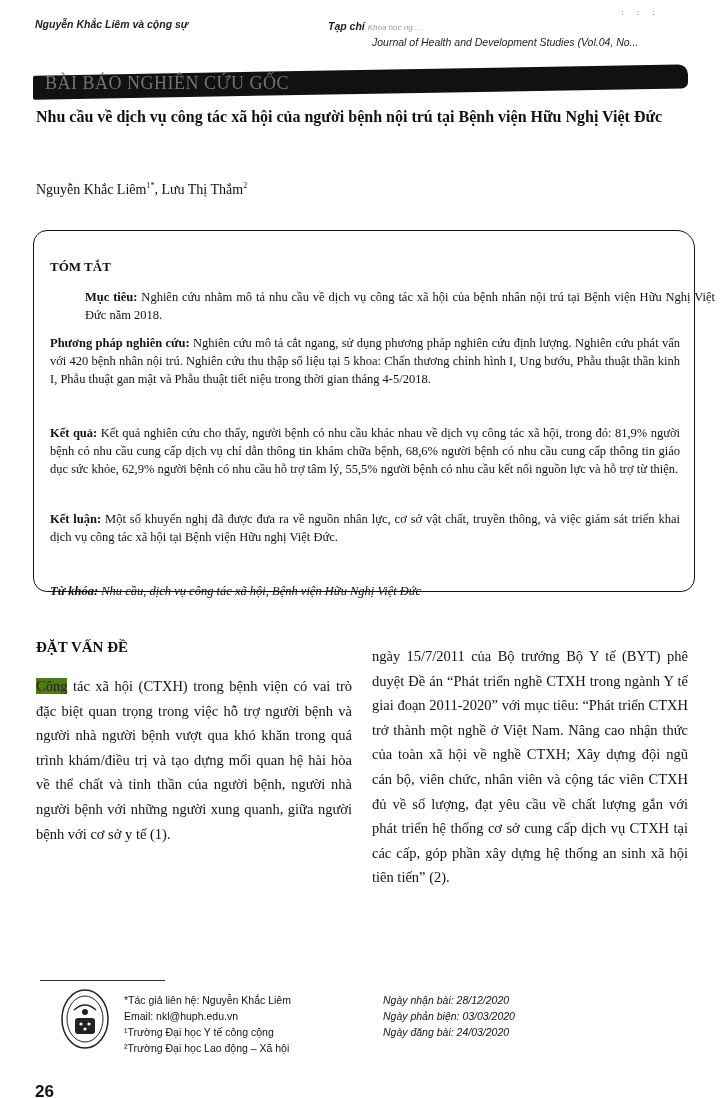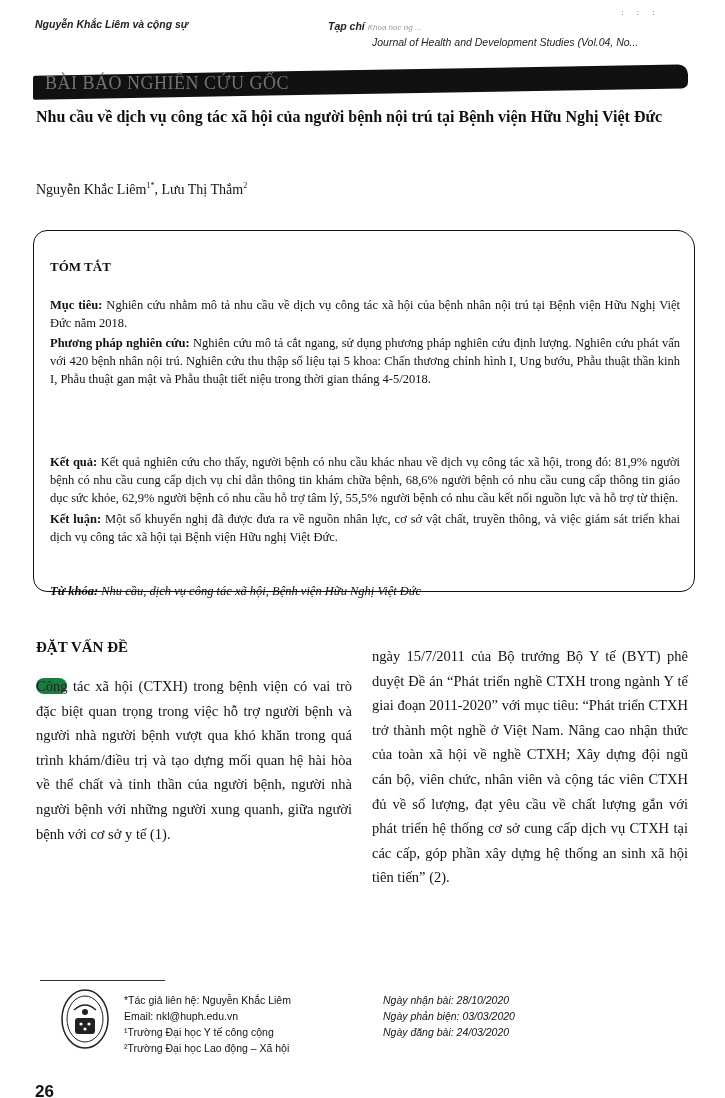--- a/index.html
+++ b/index.html
@@ -18,21 +18,21 @@
   .abstract-box { left: 33px; top: 230px; width: 660px; height: 360px; border: 1.5px solid #111; border-radius: 14px 18px 14px 14px; }
   .abs-heading { left: 50px; top: 259px; font-size: 13px; font-weight: bold; }
   .abs-para { left: 50px; width: 630px; font-size: 12.5px; line-height: 18px; text-align: justify; }
   .abs-para b { font-weight: bold; }
   .kw { left: 50px; top: 560px; font-size: 12.5px; font-style: italic; margin-top: 24px; }
   .section-head { left: 36px; top: 639px; font-size: 15px; font-weight: bold; }
   .col { width: 320px; font-size: 14.5px; line-height: 24.6px; text-align: justify; }
   .col p { margin: 0 4px 10px 0; }
   .left-col { left: 36px; top: 674px; }
   .right-col { left: 372px; top: 644px; }
-  .highlight { background: #15803d; color: #222; border-radius: 8px; }
+  .highlight { background: #4d7c0f; color: #222; }
   .footer-rule { left: 40px; top: 980px; width: 125px; border-top: 1.5px solid #333; }
   .logo { left: 60px; top: 988px; width: 50px; height: 62px; }
   .foot-left { left: 124px; top: 992px; font-size: 10.5px; line-height: 16px; font-family: "Liberation Sans", sans-serif; }
   .foot-right { left: 383px; top: 992px; font-size: 10.5px; line-height: 16px; font-style: italic; font-family: "Liberation Sans", sans-serif; }
   .page-num { left: 35px; top: 1082px; font-size: 17px; font-weight: bold; font-family: "Liberation Sans", sans-serif; }
 </style>
 </head>
 <body>
 
 <div class="abs running-left">Nguyễn Khắc Liêm và cộng sự</div>
@@ -48,27 +48,27 @@
 
 <div class="abs title">Nhu cầu về dịch vụ công tác xã hội của người bệnh nội trú tại Bệnh viện Hữu Nghị Việt Đức</div>
 
 <div class="abs authors">
   <span>Nguyễn Khắc Liêm</span><sup>1*</sup>, <span>Lưu Thị Thắm</span><sup>2</sup>
 </div>
 
 <div class="abs abstract-box"></div>
 <div class="abs abs-heading">TÓM TẮT</div>
 
-<div class="abs abs-para" style="top:296px;">
+<div class="abs abs-para" style="top:288px;margin-left:35px;">
   <b>Mục tiêu:</b><span> Nghiên cứu nhằm mô tả nhu cầu về dịch vụ công tác xã hội của bệnh nhân nội trú tại Bệnh viện Hữu Nghị Việt Đức năm 2018.</span>
 </div>
 <div class="abs abs-para" style="top:334px;">
   <b>Phương pháp nghiên cứu:</b><span> Nghiên cứu mô tả cắt ngang, sử dụng phương pháp nghiên cứu định lượng. Nghiên cứu phát vấn với 420 bệnh nhân nội trú. Nghiên cứu thu thập số liệu tại 5 khoa: Chấn thương chỉnh hình I, Ung bướu, Phẫu thuật thần kinh I, Phẫu thuật gan mật và Phẫu thuật tiết niệu trong thời gian tháng 4-5/2018.</span>
 </div>
-<div class="abs abs-para" style="top:424px;margin-top:29px;">
+<div class="abs abs-para" style="top:424px;">
   <b>Kết quả:</b><span> Kết quả nghiên cứu cho thấy, người bệnh có nhu cầu khác nhau về dịch vụ công tác xã hội, trong đó: 81,9% người bệnh có nhu cầu cung cấp dịch vụ chỉ dẫn thông tin khám chữa bệnh, 68,6% người bệnh có nhu cầu cung cấp thông tin giáo dục sức khỏe, 62,9% người bệnh có nhu cầu hỗ trợ tâm lý, 55,5% người bệnh có nhu cầu kết nối nguồn lực và hỗ trợ từ thiện.</span>
 </div>
 <div class="abs abs-para" style="top:510px;">
   <b>Kết luận:</b><span> Một số khuyến nghị đã được đưa ra về nguồn nhân lực, cơ sở vật chất, truyền thông, và việc giám sát triển khai dịch vụ công tác xã hội tại Bệnh viện Hữu nghị Việt Đức.</span>
 </div>
 <div class="abs kw">
   <b>Từ khóa:</b><span> Nhu cầu, dịch vụ công tác xã hội, Bệnh viện Hữu Nghị Việt Đức</span>
 </div>
 
 <div class="abs section-head">ĐẶT VẤN ĐỀ</div>
@@ -95,18 +95,18 @@
 </svg>
 
 <div class="abs foot-left">
   <div>*Tác giả liên hệ: Nguyễn Khắc Liêm</div>
   <div>Email: nkl@huph.edu.vn</div>
   <div>¹Trường Đại học Y tế công cộng</div>
   <div>²Trường Đại học Lao động – Xã hội</div>
 </div>
 
 <div class="abs foot-right">
-  <div>Ngày nhận bài: 28/10/2020</div>
+  <div>Ngày nhận bài: 28/12/2020</div>
   <div>Ngày phản biện: 03/03/2020</div>
   <div>Ngày đăng bài: 24/03/2020</div>
 </div>
 
 <div class="abs page-num">26</div>
 
 </body></html>

